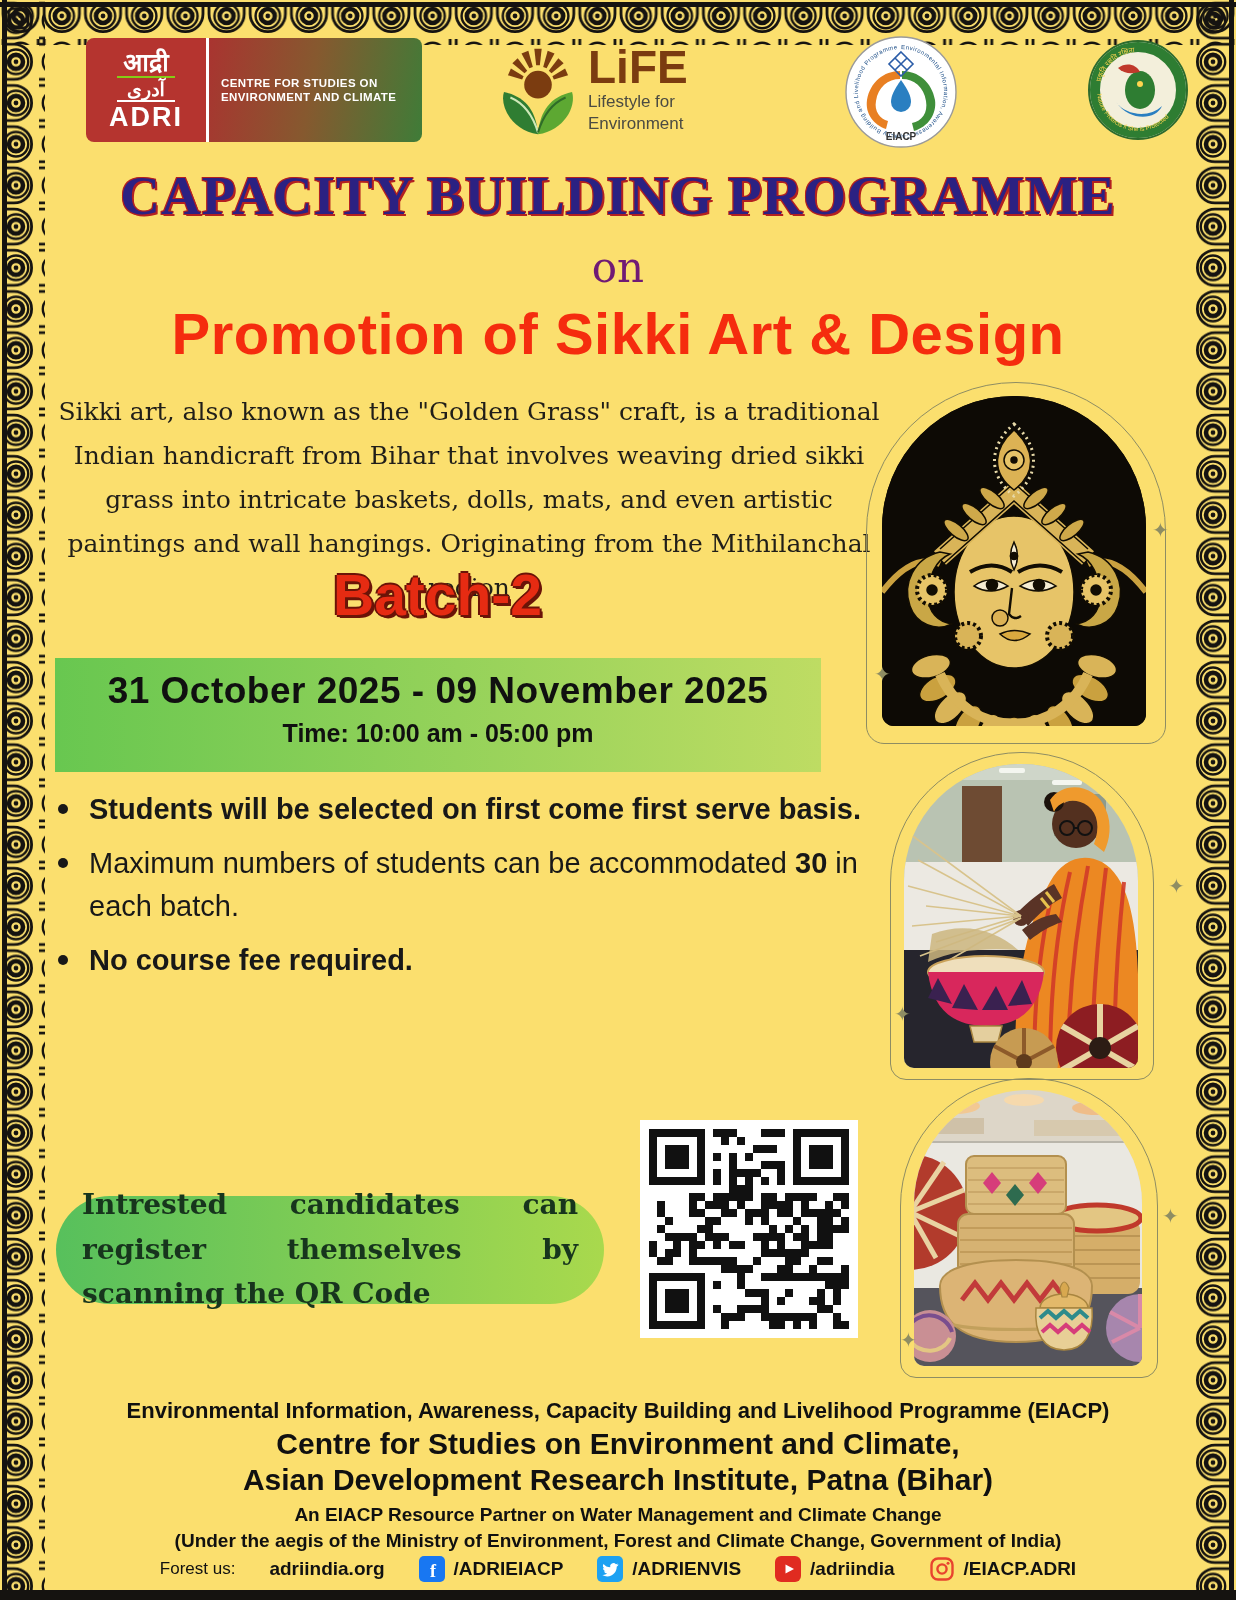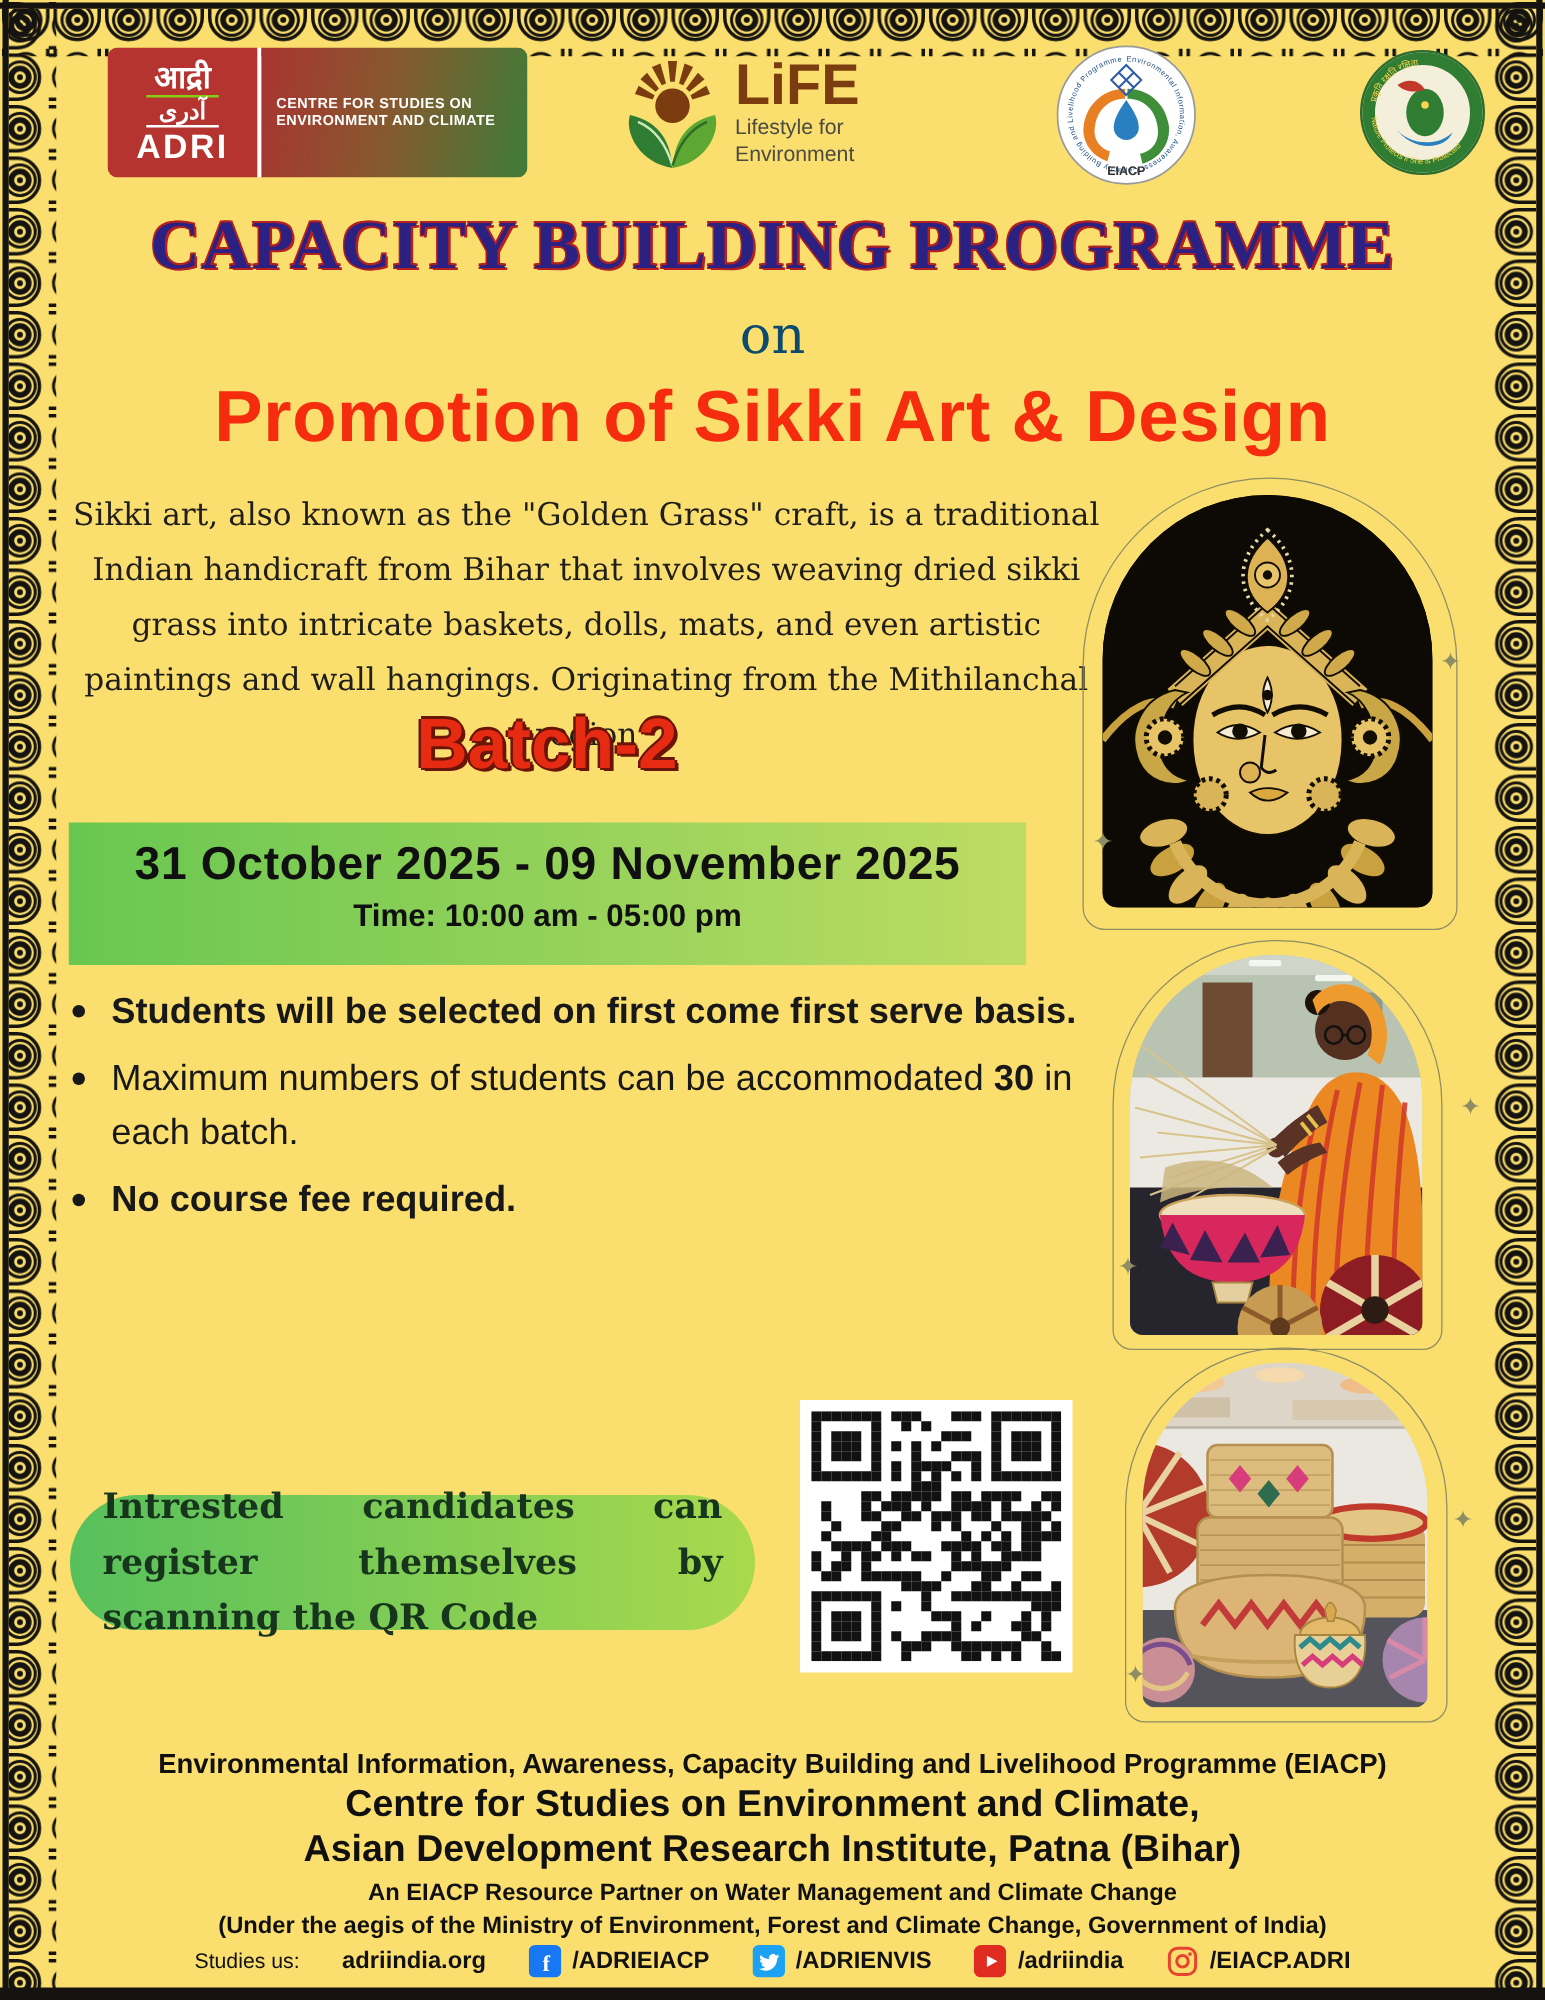--- a/index.html
+++ b/index.html
@@ -20,21 +20,21 @@
   .csec-acronym{font-size:45px;font-weight:700;letter-spacing:5px;line-height:1.05}
   .csec-line{font-size:11.5px;font-weight:700;letter-spacing:.4px;line-height:1.25}
   .life-block{left:492px;top:44px;display:flex;align-items:flex-start;gap:4px;height:96px}
   .life-text .life-word{font-size:46px;font-weight:800;color:#7b3c10;line-height:1}
   .life-text .life-tag{font-size:17px;color:#4b4b42;line-height:1.15;margin-top:2px}
 
   
   .title{left:0;top:164px;width:1236px;text-align:center;font-family:"Liberation Serif",serif;font-weight:700;
     font-size:55px;letter-spacing:1px;color:#2b2182;
     text-shadow:2px 2px 0 #b32020,-1px -1px 0 #b32020,1px -1px 0 #b32020,-1px 1px 0 #b32020}
-  .on-word{left:0;top:243px;width:1236px;text-align:center;font-family:"DejaVu Serif",serif;font-size:42px;color:#0c4a6e}
+  .on-word{left:0;top:243px;width:1236px;text-align:center;font-family:"DejaVu Serif",serif;font-size:42px;color:#701a75}
   .subtitle{left:0;top:300px;width:1236px;text-align:center;font-weight:800;font-size:58px;letter-spacing:.5px;color:#f52c0e}
   .intro{left:58px;top:390px;width:822px;text-align:center;font-family:"DejaVu Serif",serif;font-size:25px;line-height:1.76;color:#201e19}
   .batch{left:55px;top:562px;width:765px;text-align:center;font-family:Liberation Sans, sans-serif;font-weight:700;font-size:57px;color:#e62b12;
     text-shadow:-2px 0 0 #6b1408,2px 0 0 #6b1408,0 -2px 0 #6b1408,0 2px 0 #6b1408,3px 3px 0 #6b1408}
 
   
   .banner{left:55px;top:658px;width:766px;height:114px;background:linear-gradient(90deg,#68c750,#bedc63);text-align:center;color:#101010}
   .banner .date{padding-top:12px;font-size:37px;font-weight:800;letter-spacing:.5px}
   .banner .time{margin-top:7px;font-size:25px;font-weight:700}
 
@@ -774,21 +774,21 @@
 <span class="abs sparkle" style="left:1162px;top:1206px">✦</span>
 <span class="abs sparkle" style="left:900px;top:1330px">✦</span>
 
 <div class="abs f-line f1">Environmental Information, Awareness, Capacity Building and Livelihood Programme (EIACP)</div>
 <div class="abs f-line f2">Centre for Studies on Environment and Climate,</div>
 <div class="abs f-line f3">Asian Development Research Institute, Patna (Bihar)</div>
 <div class="abs f-line f4">An EIACP Resource Partner on Water Management and Climate Change</div>
 <div class="abs f-line f5">(Under the aegis of the Ministry of Environment, Forest and Climate Change, Government of India)</div>
 
 <div class="abs social">
-  <span class="follow">Studies us:</span>
+  <span class="follow">Forest us:</span>
   <span class="item">
     <span>adriindia.org</span>
   </span>
   <span class="item">
     <svg width="26" height="26" viewBox="0 0 26 26">
       <rect width="26" height="26" rx="5" fill="#1877f2"></rect>
       <text x="14" y="21" text-anchor="middle" font-size="18" font-weight="bold" fill="#ffffff" font-family="Liberation Serif,serif">f</text>
     </svg>
     <span>/ADRIEIACP</span>
   </span>

